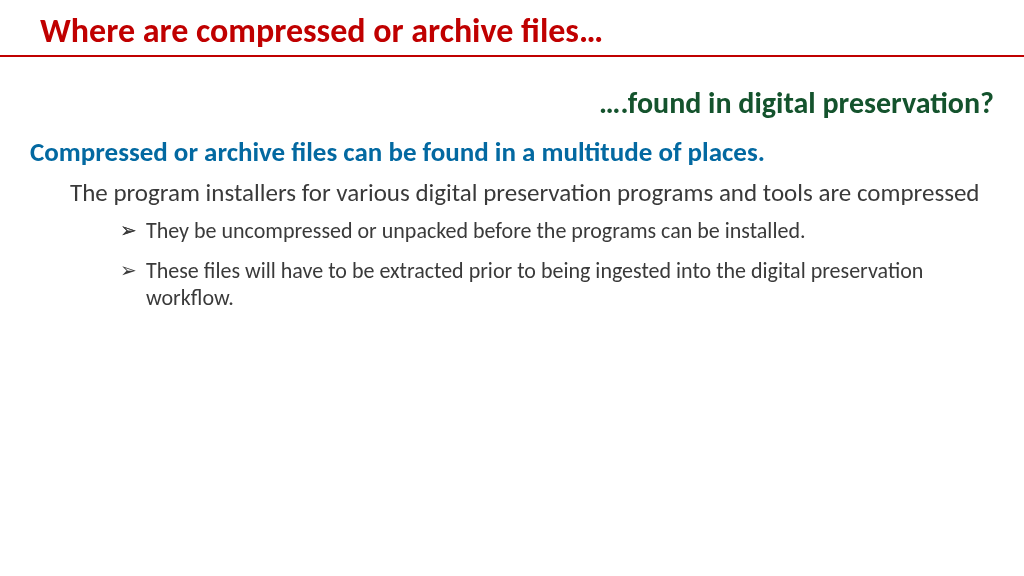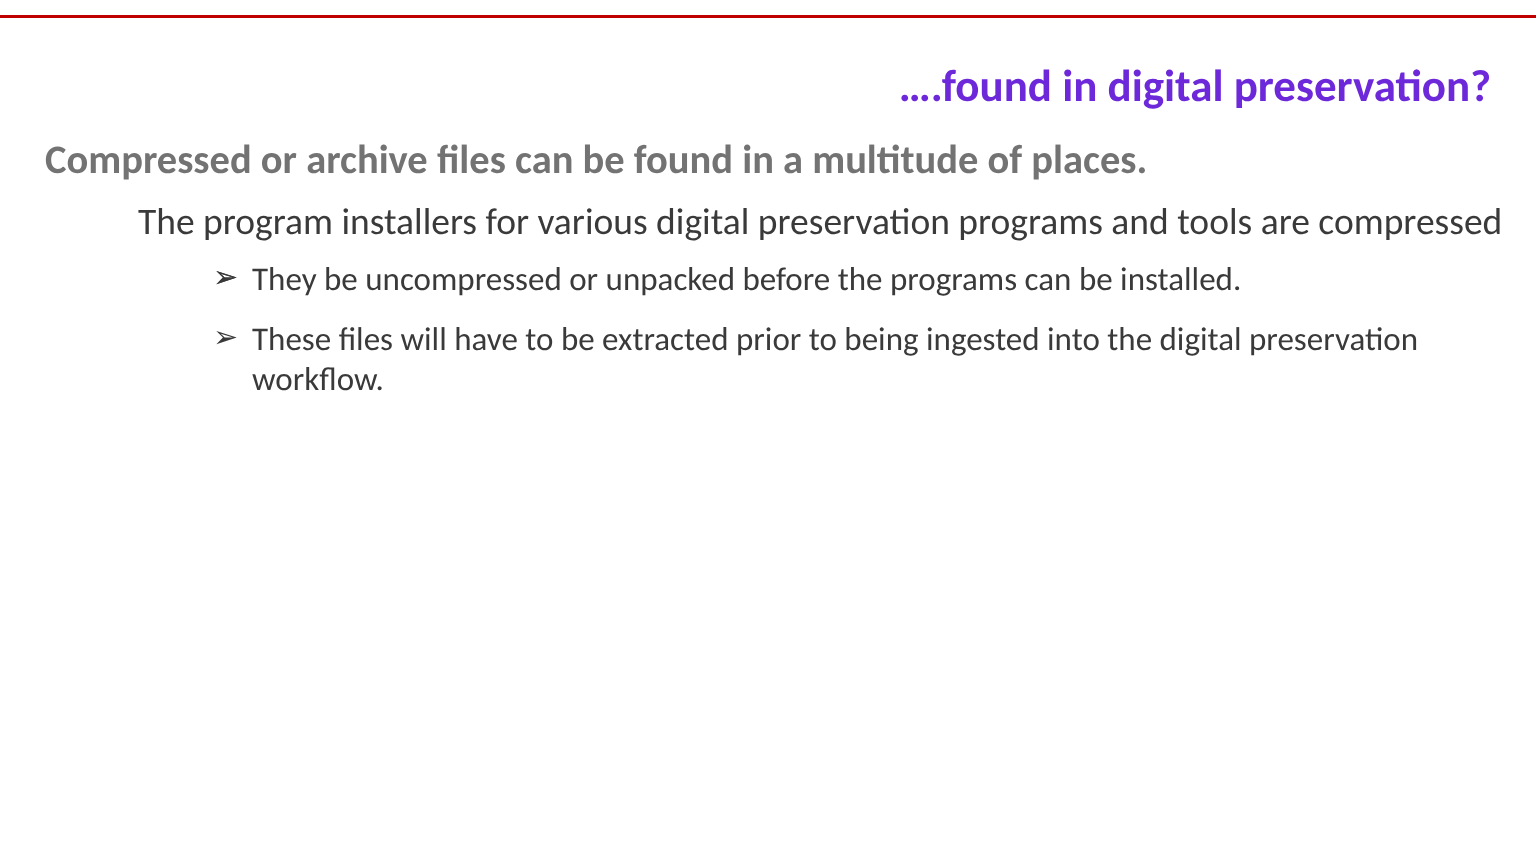--- a/index.html
+++ b/index.html
@@ -22,36 +22,35 @@
     font-size: 34px;
     padding: 0 40px 4px 40px;
   }
   .rule {
     border: none;
     border-top: 2px solid #c00000;
     margin: 0 0 6px 0;
     width: 100%;
   }
   .subtitle {
-    color: #6d28d9;
+    color: #14532d;
     font-weight: 700;
     font-size: 30px;
     text-align: right;
     padding: 0 30px 14px 0;
     margin-top: 27px;
   }
   .lead {
-    color: #737373;
+    color: #0369a1;
     font-weight: 700;
     font-size: 27px;
     padding: 0 30px 10px 30px;
   }
   .body-block {
     padding: 0 16px 0 70px;
-    margin-left: 22px;
   }
   .p1 {
     color: #3a3a3a;
     font-size: 25px;
     line-height: 1.18;
     margin-bottom: 10px;
   }
   .sublist {
     list-style: none;
     padding-left: 50px;
@@ -71,20 +70,21 @@
     top: 0;
     color: #3a3a3a;
     font-size: 20px;
   }
 </style>
 </head>
 <body>
 
 <div class="slide">
 
+  <div class="title">Where are compressed or archive files…</div>
   <hr class="rule">
   <div class="subtitle">….found in digital preservation?</div>
 
   <div class="lead">Compressed or archive files can be found in a multitude of places.</div>
 
   <div class="body-block">
 
     <div class="p1">The program installers for various digital preservation programs and tools are compressed</div>
     <ul class="sublist">
       <li>

